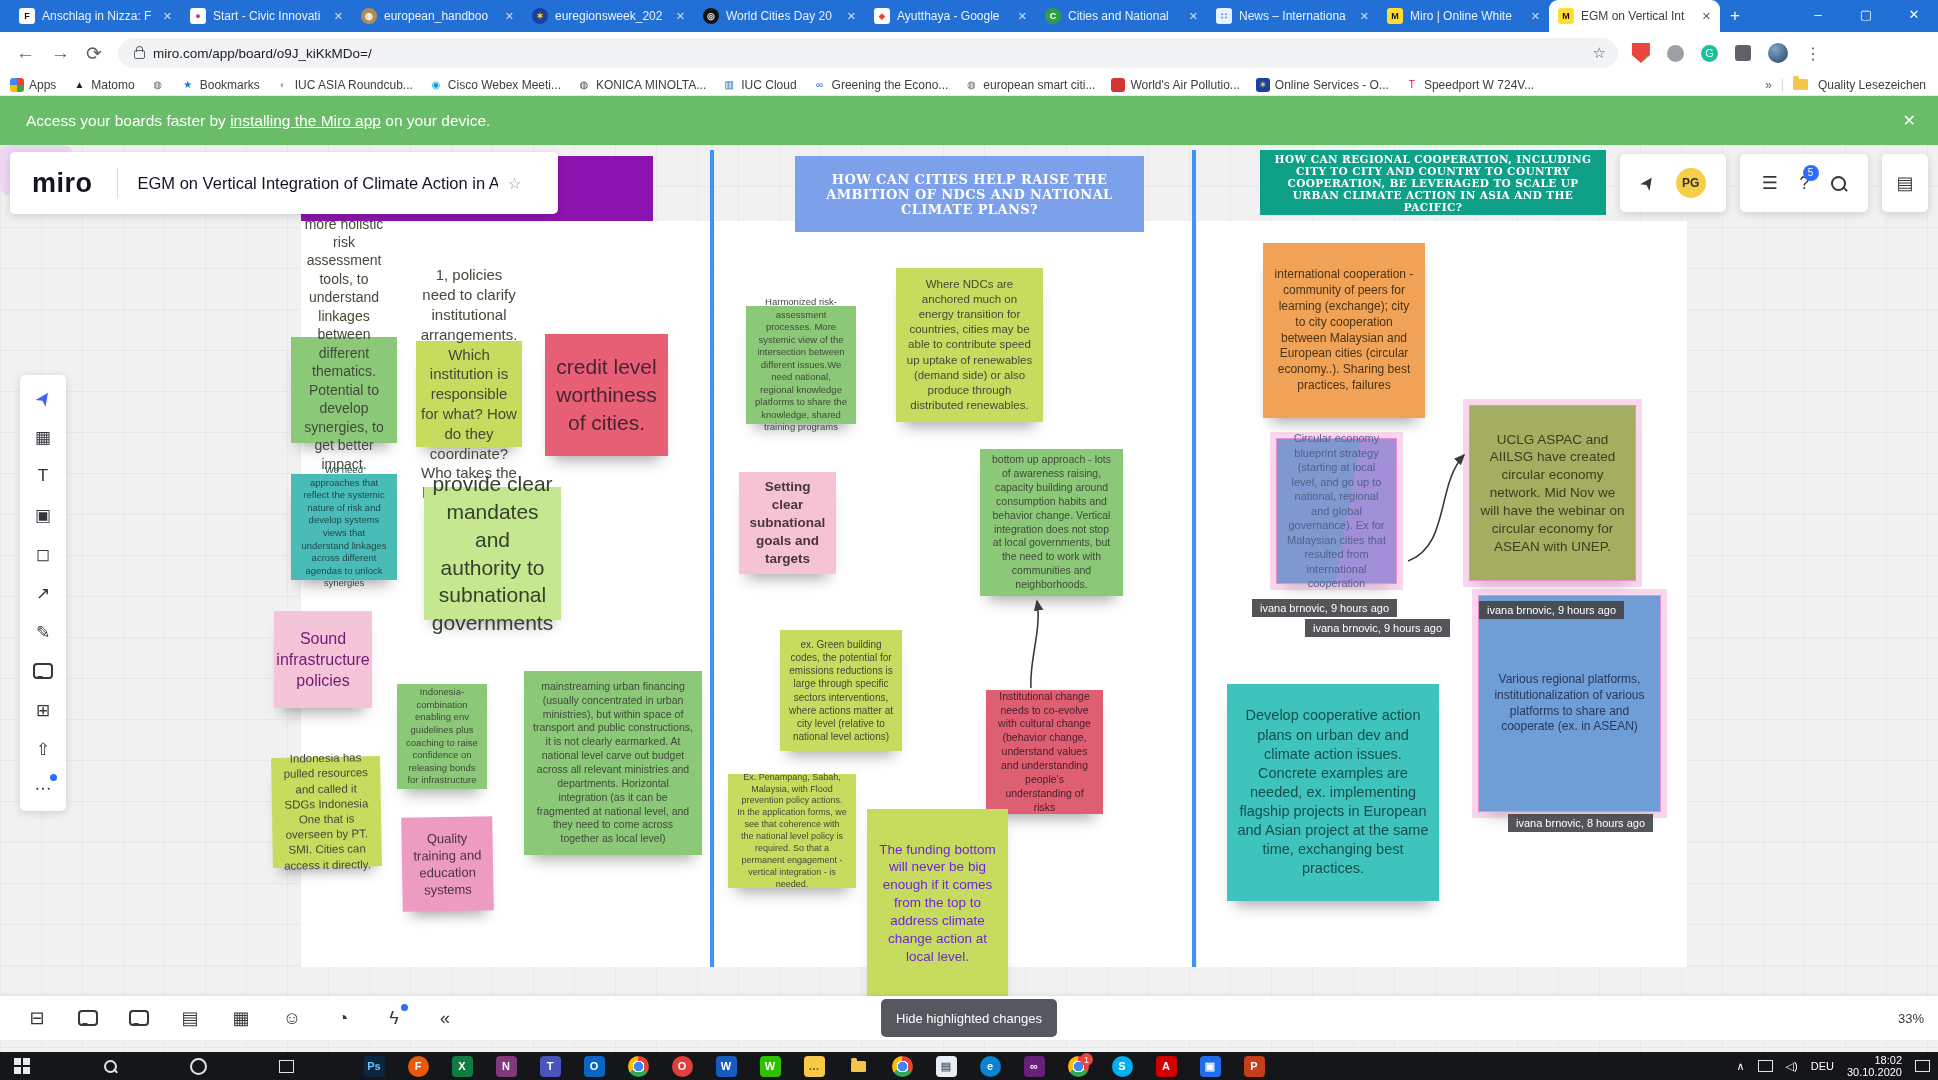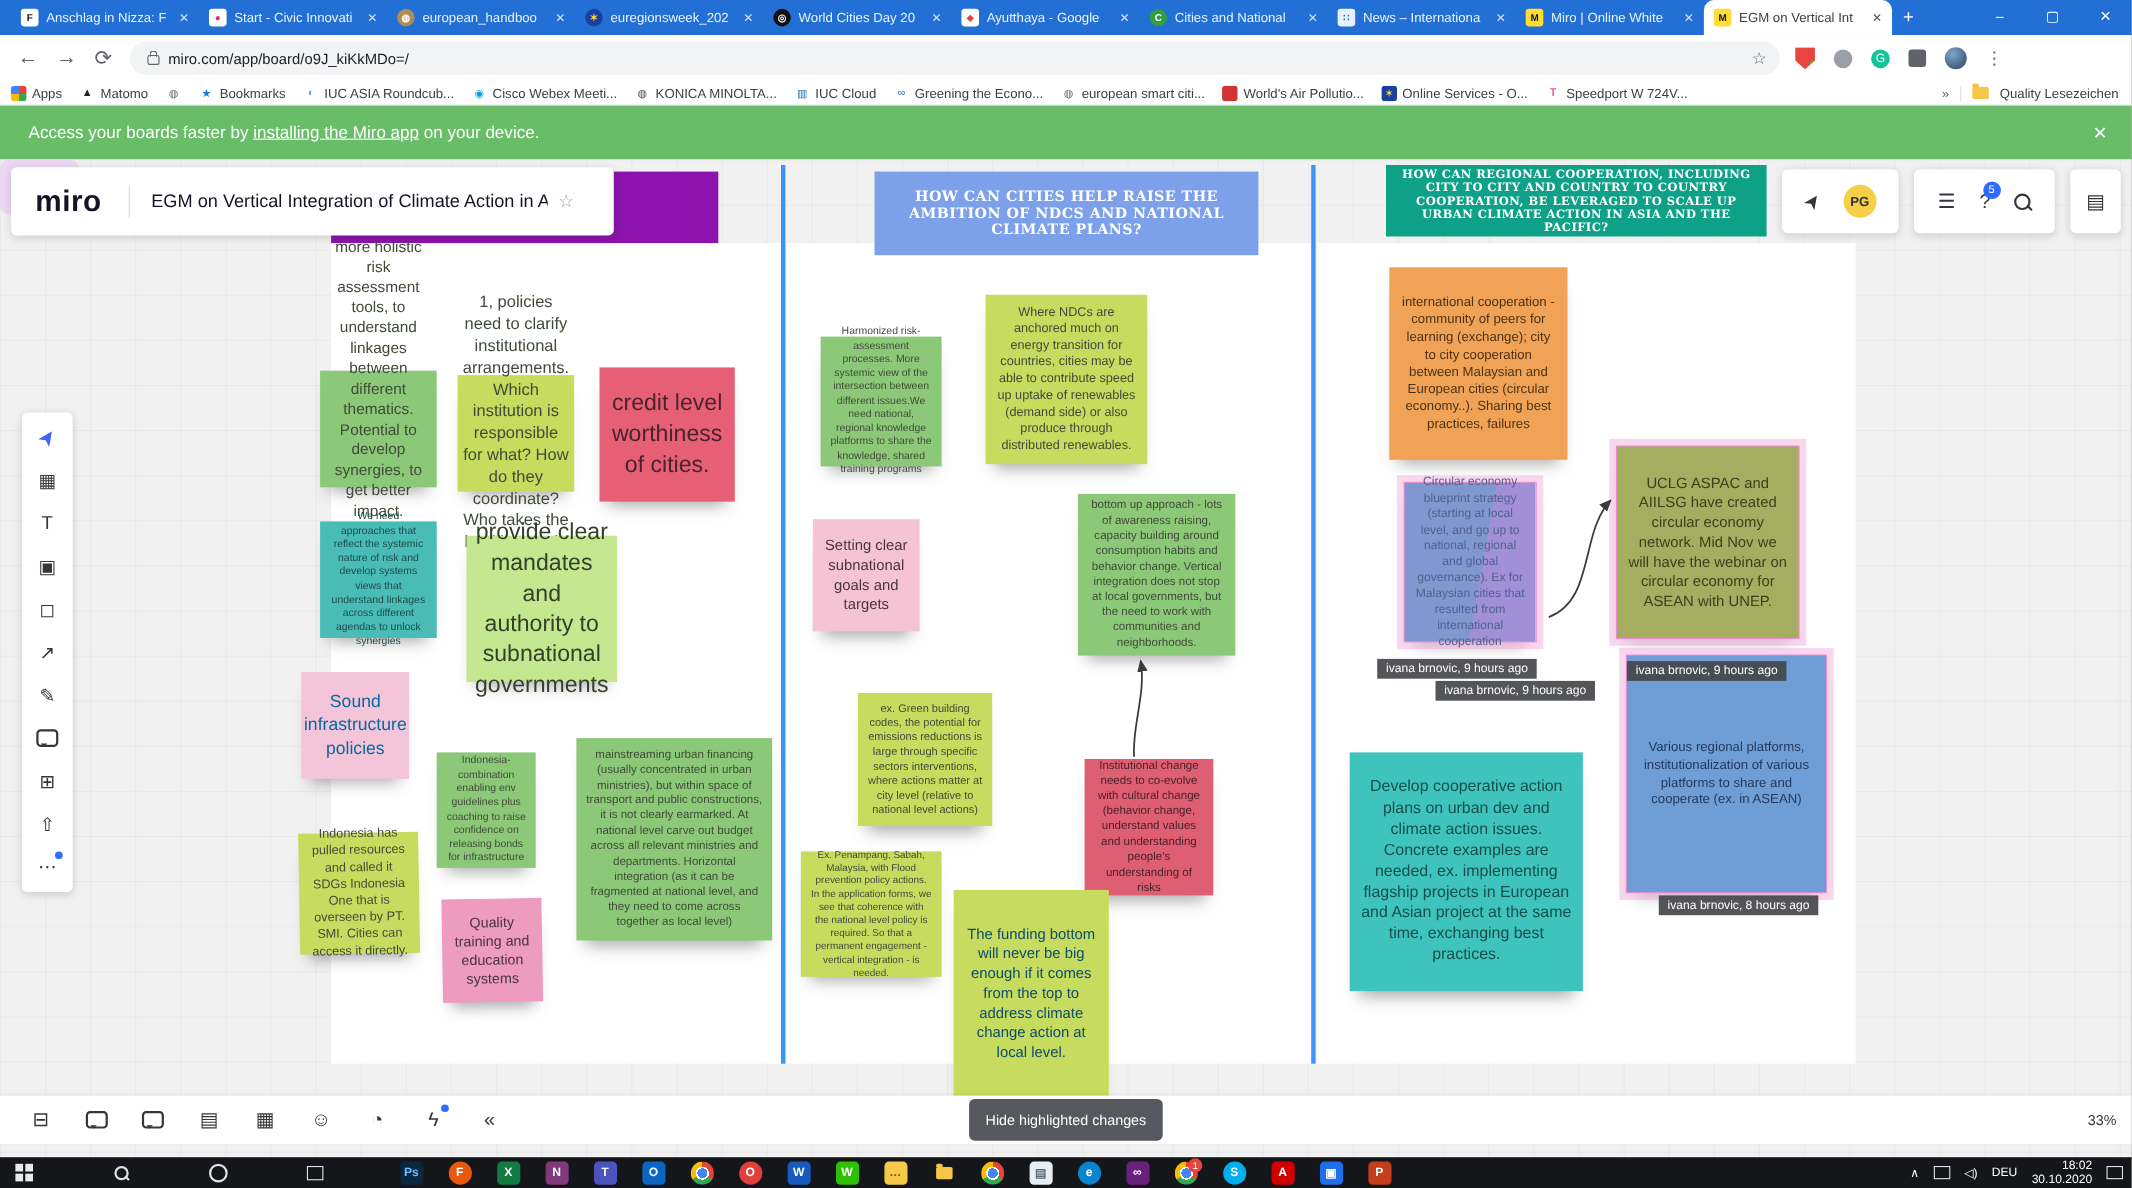--- a/index.html
+++ b/index.html
@@ -311,57 +311,57 @@
         </div>
         <div class="note" style="left: 545px; top: 189px; width: 123px; height: 122px; background: rgb(231, 95, 117); font-size: 21px; color: rgb(71, 36, 46);">
           <span>credit level worthiness of cities.</span>
         </div>
         <div class="note" style="left: 291px; top: 329px; width: 106px; height: 106px; background: rgb(73, 188, 184); font-size: 9.5px; color: rgb(30, 74, 72);">
           <span>We need approaches that reflect the systemic nature of risk and develop systems views that understand linkages across different agendas to unlock synergies</span>
         </div>
         <div class="note" style="left: 424px; top: 342px; width: 137px; height: 133px; background: rgb(197, 231, 143); font-size: 21px; color: rgb(51, 64, 42);">
           <span>provide clear mandates and authority to subnational governments</span>
         </div>
-        <div class="note" style="left: 274px; top: 466px; width: 98px; height: 97px; background: rgb(244, 196, 217); font-size: 16px; color: #0369a1;">
+        <div class="note" style="left: 274px; top: 466px; width: 98px; height: 97px; background: rgb(244, 196, 217); font-size: 16px; color: #701a75;">
           <span>Sound infrastructure policies</span>
         </div>
         <div class="note" style="left: 397px; top: 539px; width: 90px; height: 105px; background: rgb(139, 201, 120); font-size: 9.5px;">
           <span>Indonesia-combination enabling env guidelines plus coaching to raise confidence on releasing bonds for infrastructure</span>
         </div>
         <div class="note" style="left: 272px; top: 612px; width: 109px; height: 110px; background: rgb(199, 220, 94); font-size: 11.5px; transform: rotate(-1deg);">
           <span>Indonesia has pulled resources and called it SDGs Indonesia One that is overseen by PT. SMI. Cities can access it directly.</span>
         </div>
         <div class="note" style="left: 402px; top: 672px; width: 91px; height: 94px; background: rgb(238, 155, 192); font-size: 13px; color: rgb(74, 52, 64); transform: rotate(-1deg);">
           <span>Quality training and education systems</span>
         </div>
         <div class="note" style="left: 524px; top: 526px; width: 178px; height: 184px; background: rgb(139, 201, 120); font-size: 10.5px;">
           <span>mainstreaming urban financing (usually concentrated in urban ministries), but within space of transport and public constructions, it is not clearly earmarked. At national level carve out budget across all relevant ministries and departments. Horizontal integration (as it can be fragmented at national level, and they need to come across together as local level)</span>
         </div>
         <div class="note" style="left: 746px; top: 161px; width: 110px; height: 118px; background: rgb(139, 201, 120); font-size: 9.5px;">
           <span>Harmonized risk-assessment processes. More systemic view of the intersection between different issues.We need national, regional knowledge platforms to share the knowledge, shared training programs</span>
         </div>
         <div class="note" style="left: 896px; top: 123px; width: 147px; height: 154px; background: rgb(199, 220, 94); font-size: 11.5px;">
           <span>Where NDCs are anchored much on energy  transition for countries,  cities may be able to contribute speed up uptake of renewables (demand side) or also produce through distributed renewables.</span>
         </div>
-        <div class="note" style="left: 739px; top: 327px; width: 97px; height: 102px; background: rgb(246, 195, 213); font-size: 13.5px; color: rgb(74, 52, 64);">
+        <div class="note" style="left: 739px; top: 327px; width: 97px; height: 102px; background: rgb(246, 195, 213); font-size: 13.5px; color: rgb(74, 52, 64); font-weight: bold;">
           <span>Setting clear subnational goals and targets</span>
         </div>
         <div class="note" style="left: 980px; top: 304px; width: 143px; height: 147px; background: rgb(139, 201, 120); font-size: 10.5px;">
           <span>bottom up approach - lots of awareness raising, capacity building around consumption habits and behavior change. Vertical integration does not stop at local governments, but the need to work with communities and neighborhoods.</span>
         </div>
         <div class="note" style="left: 780px; top: 485px; width: 122px; height: 121px; background: rgb(199, 220, 94); font-size: 10px;">
           <span>ex. Green building codes, the potential for emissions reductions is large through specific sectors interventions, where actions matter at city level (relative to national level actions)</span>
         </div>
         <div class="note" style="left: 986px; top: 545px; width: 117px; height: 124px; background: rgb(223, 95, 114); font-size: 10.5px; color: rgb(73, 32, 43);">
           <span>Institutional change needs to co-evolve with cultural change (behavior change, understand values and understanding people's understanding of risks</span>
         </div>
         <div class="note" style="left: 728px; top: 629px; width: 128px; height: 114px; background: rgb(199, 220, 94); font-size: 9px;">
           <span>Ex. Penampang, Sabah, Malaysia, with Flood prevention policy actions. In the application forms, we see that coherence with the national level policy is required. So that a permanent engagement - vertical integration - is needed.</span>
         </div>
-        <div class="note" style="left: 867px; top: 664px; width: 141px; height: 188px; background: rgb(199, 220, 94); font-size: 13.5px; color: #0c4a6e;">
+        <div class="note" style="left: 867px; top: 664px; width: 141px; height: 188px; background: rgb(199, 220, 94); font-size: 13.5px; color: #6d28d9;">
           <span>The funding bottom will never be big enough if it comes from the top to address climate change action at local level.</span>
         </div>
         <div class="note" style="left: 1263px; top: 98px; width: 162px; height: 175px; background: rgb(240, 163, 86); font-size: 12px; color: rgb(76, 50, 20);">
           <span>international cooperation - community of peers for learning (exchange); city to city cooperation between Malaysian and European cities (circular economy..). Sharing best practices, failures</span>
         </div>
         <div class="note sel" style="left: 1277px; top: 294px; width: 119px; height: 144px; background: linear-gradient(100deg, rgb(127, 152, 208) 58%, rgb(161, 143, 216) 58%); font-size: 11px; color: rgb(81, 98, 140);">
           <span>Circular economy blueprint strategy (starting at local level, and go up to national, regional and global governance). Ex for Malaysian cities that resulted from international cooperation</span>
         </div>
         <div class="note sel" style="left: 1470px; top: 261px; width: 165px; height: 174px; background: rgb(164, 173, 96); font-size: 13.5px; color: rgb(60, 64, 28);">
           <span>UCLG ASPAC and AIILSG have created circular economy network. Mid Nov we will have the webinar on circular economy for ASEAN with UNEP.</span>

